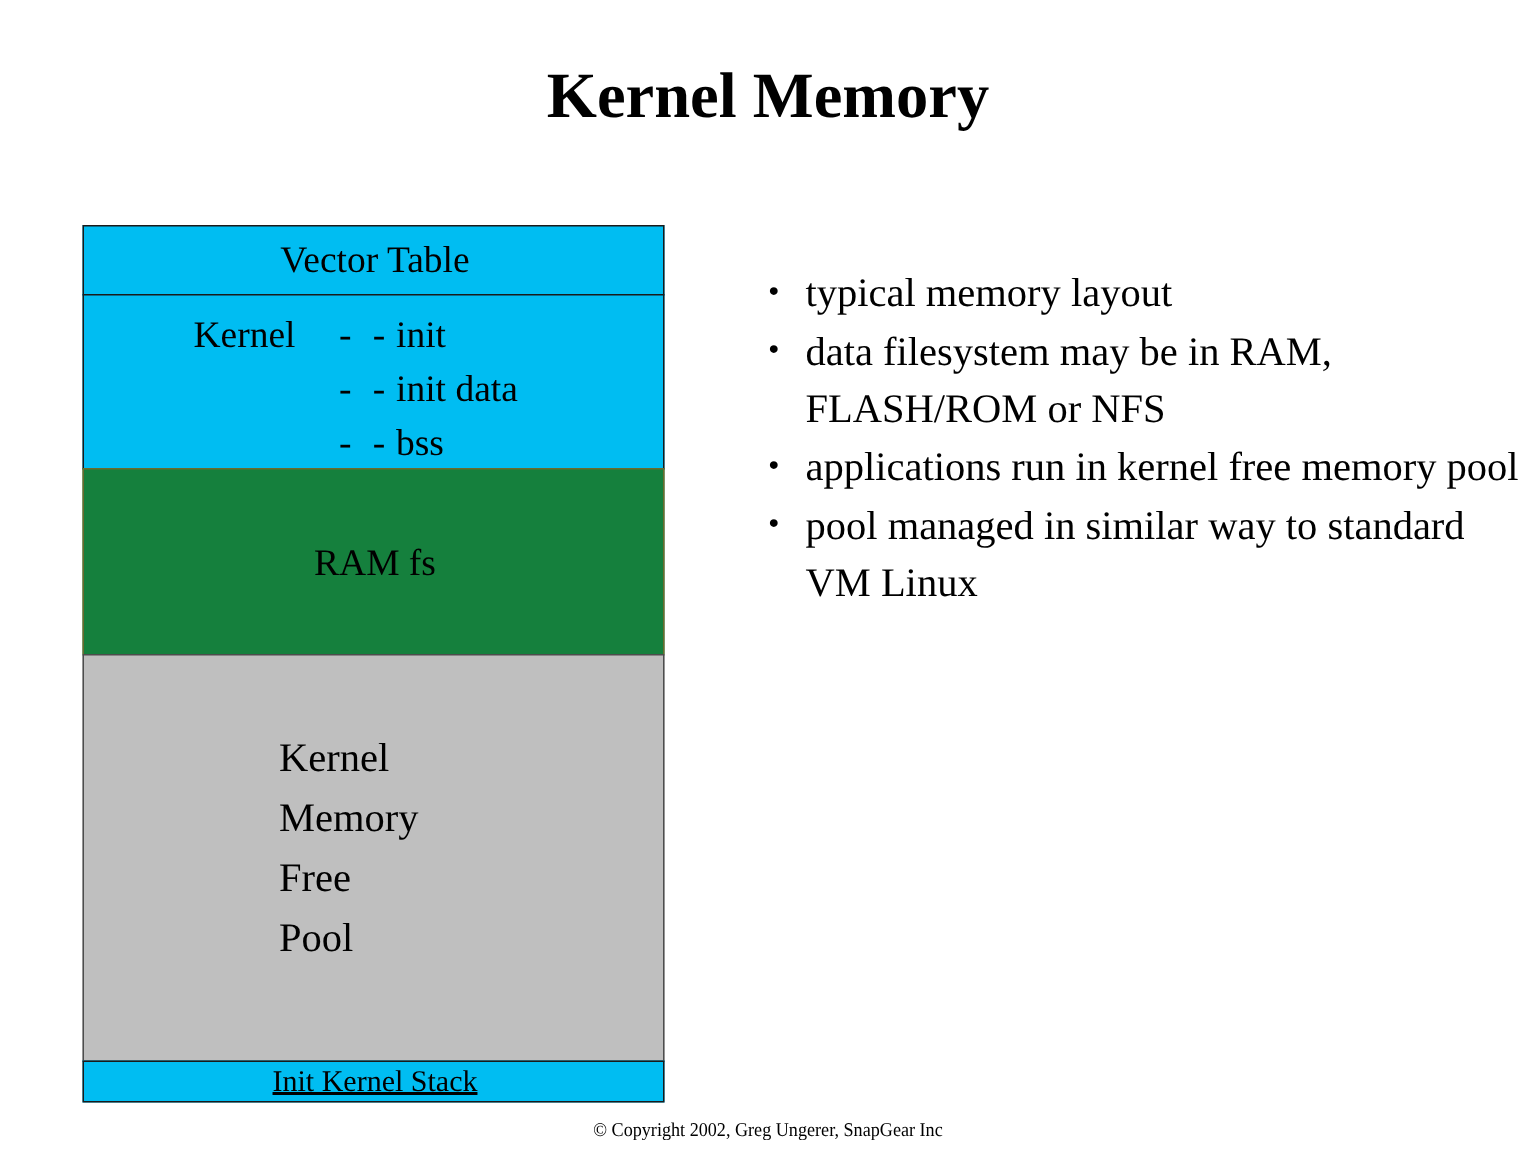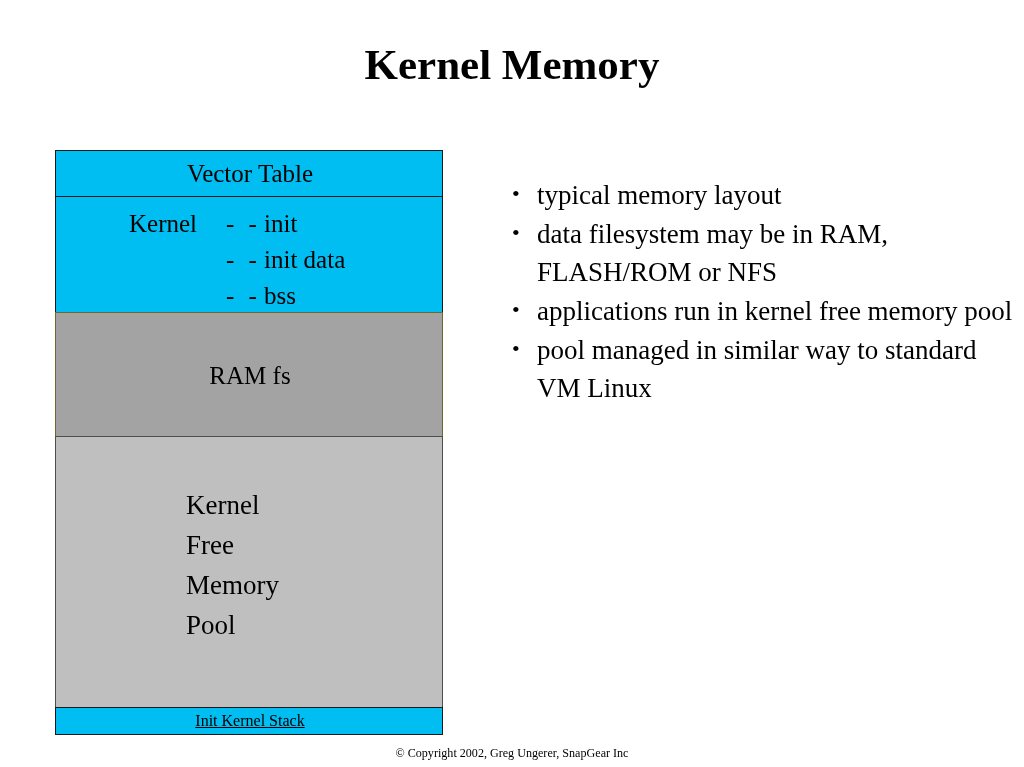--- a/index.html
+++ b/index.html
@@ -42,21 +42,21 @@
   }
   .mem-block {
     position: absolute;
     left: 0;
     width: 388px;
     box-sizing: border-box;
     border: 1px solid #1a1a1a;
     overflow: hidden;
   }
   .mem-cyan   { background: #00bdf2; }
-  .mem-yellow { background: #a3a3a3; border-color: #6b6a2e; }
+  .mem-yellow { background: #15803d; border-color: #6b6a2e; }
   .mem-gray   { background: #bfbfbf; border-color: #4d4d4d; }
 
   #block-vector-table {
     top: 0;
     height: 47px;
   }
   #block-kernel {
     top: 46px;
     height: 117px;
   }
@@ -77,21 +77,21 @@
     position: absolute;
     left: 0;
     width: 388px;
     text-align: center;
     font-size: 25px;
     line-height: 29px;
     white-space: nowrap;
   }
   #vector-table-label { top: 8px; }
   #ramfs-label        { top: 48px; }
-  #init-stack-label   { top: 0px; line-height: 26px; font-size: 16px; }
+  #init-stack-label   { top: 0px; line-height: 26px; font-size: 20px; }
   #init-stack-label .underline-text {
     text-decoration: underline;
     text-underline-offset: 1px;
   }
 
   
   #kernel-rows {
     position: absolute;
     left: 0;
     top: 9px;
@@ -205,22 +205,22 @@
     </div>
   </div>
 
   <div class="mem-block mem-yellow" id="block-ramfs">
     <div class="block-centered-label" id="ramfs-label">RAM fs</div>
   </div>
 
   <div class="mem-block mem-gray" id="block-pool">
     <div id="pool-lines">
       <div>Kernel</div>
+      <div>Memory</div>
       <div>Free</div>
-      <div>Memory</div>
       <div>Pool</div>
     </div>
   </div>
 
   <div class="mem-block mem-cyan" id="block-init-stack">
     <div class="block-centered-label" id="init-stack-label"><span class="underline-text">Init Kernel Stack</span></div>
   </div>
 
 </div>
 

